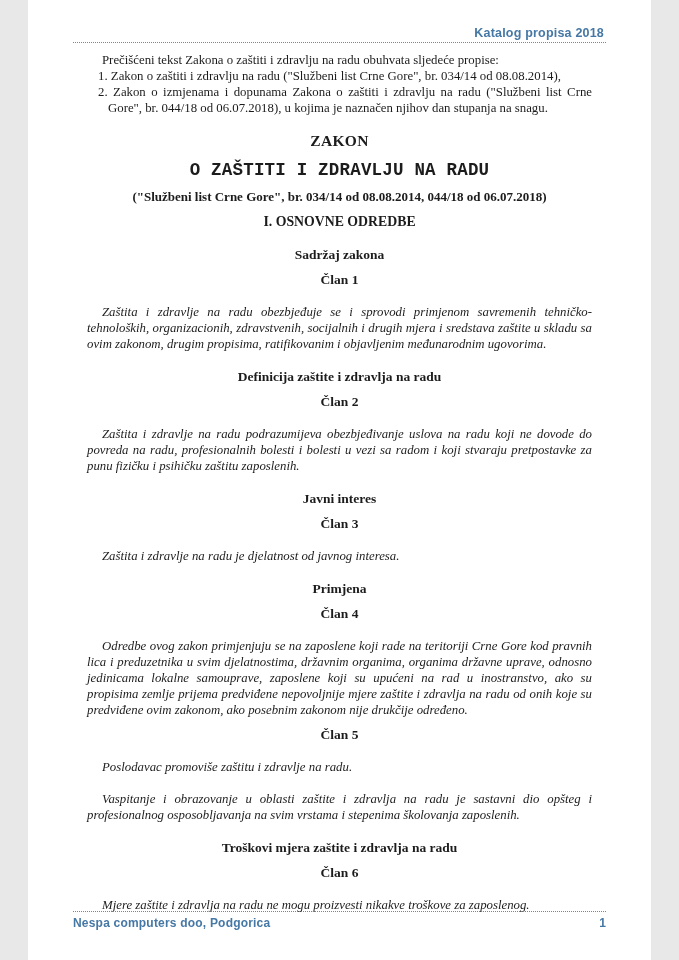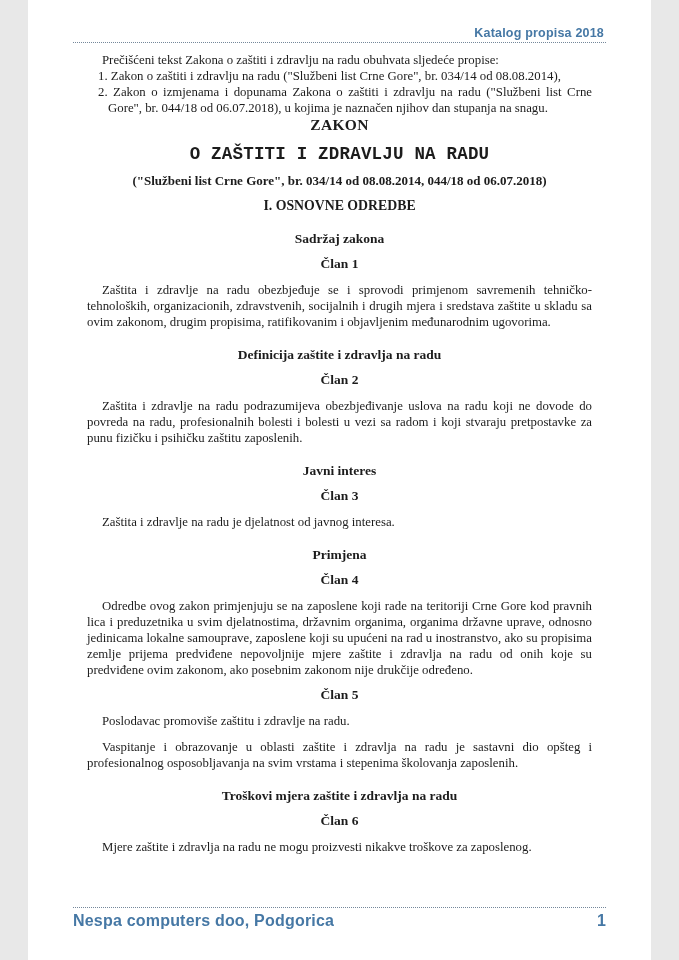--- a/index.html
+++ b/index.html
@@ -33,20 +33,21 @@
   }
   .list-item {
     font-size: 12.8px;
     line-height: 16px;
     text-align: justify;
     padding-left: 21px;
     text-indent: -10px;
   }
   .title-block { text-align: center; }
   .law-title {
+    margin-top: 16px;
     font-size: 15.5px;
     font-weight: bold;
     line-height: 18px;
     letter-spacing: 0.3px;
   }
   .law-subtitle {
     margin-top: 10px;
     font-size: 17.5px;
     font-weight: bold;
     line-height: 20px;
@@ -73,37 +74,38 @@
     line-height: 16px;
   }
   .art-h {
     margin-top: 9px;
     text-align: center;
     font-size: 13.5px;
     font-weight: bold;
     line-height: 16px;
   }
   .para {
-    margin-top: 10px;
+    margin-top: 16px;
     font-size: 12.8px;
     line-height: 16px;
     text-align: justify;
     text-indent: 15px;
+    font-style: italic;
   }
   .footer {
     position: absolute;
     left: 45px; right: 45px; bottom: 30px;
     border-top: 1px dotted #74879a;
     padding-top: 4px;
     display: flex;
     justify-content: space-between;
     align-items: baseline;
     font-family: "Liberation Sans", sans-serif;
     font-weight: bold;
-    font-size: 16px;
+    font-size: 12px;
     letter-spacing: 0.2px;
     color: #4678a5;
   }
 </style>
 </head>
 <body>
 
 <div class="page">
 
   <div class="header">

